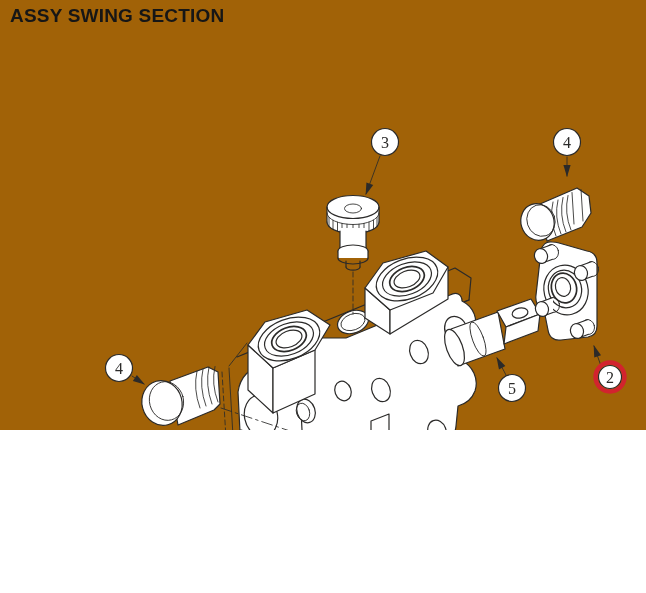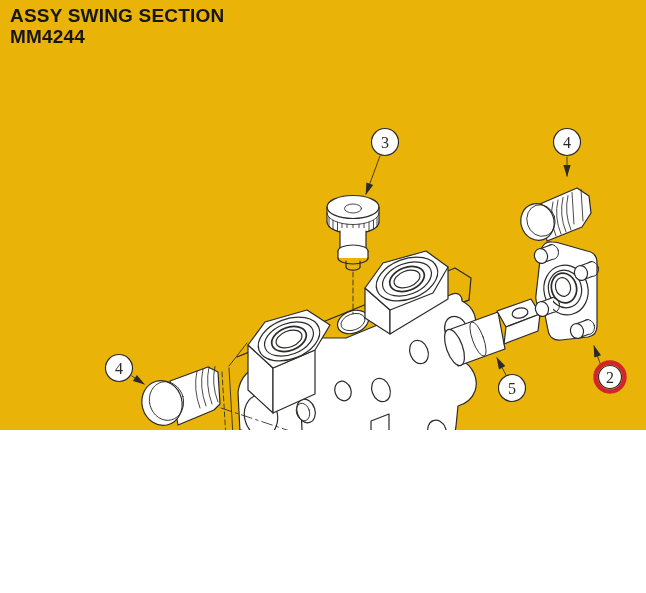--- a/index.html
+++ b/index.html
@@ -1,16 +1,16 @@
 <!DOCTYPE html>
 <html><head>
 <meta charset="utf-8">
 <style>
   html,body{margin:0;padding:0;background:#fff;}
-  .stage{position:relative;width:646px;height:430px;background:#eab308;overflow:hidden;
+  .stage{position:relative;width:646px;height:430px;background:#a16207;overflow:hidden;
          font-family:"Liberation Sans",sans-serif;}
   .hdr{position:absolute;left:10px;top:5px;color:#161616;font-weight:bold;
        font-size:19px;line-height:21px;letter-spacing:.2px;}
   svg{position:absolute;left:0;top:0;}
   .ln{fill:none;stroke:#2b2a29;stroke-width:1.2;stroke-linecap:round;stroke-linejoin:round;}
   .fw{fill:#ffffff;stroke:#2b2a29;stroke-width:1.2;stroke-linejoin:round;}
   .fn{fill:#ffffff;stroke:none;}
   .fd{fill:#2b2a29;stroke:none;}
   .thk{stroke-width:1.7;}
   .thin{stroke-width:.85;}
@@ -19,21 +19,20 @@
   .balloon{fill:#fff;stroke:#2b2a29;stroke-width:1.2;}
   .btxt{font-family:"Liberation Serif",serif;font-size:16px;fill:#2b2a29;text-anchor:middle;}
   .hl{fill:none;stroke:#d2232e;stroke-width:4.4;}
 </style>
 </head>
 <body>
 
 <div class="stage">
   <div class="hdr">
     <div>ASSY SWING SECTION</div>
-    <div>MM4244</div>
   </div>
 
   <svg width="646" height="593" viewBox="0 0 646 593">
     <defs>
       <marker id="arw" markerWidth="14" markerHeight="10" refX="12" refY="5" orient="auto" markerUnits="userSpaceOnUse">
         <path d="M13,5 L1,1.4 L1,8.6 Z" fill="#2b2a29"></path>
       </marker>
     </defs>
 
     <g>

